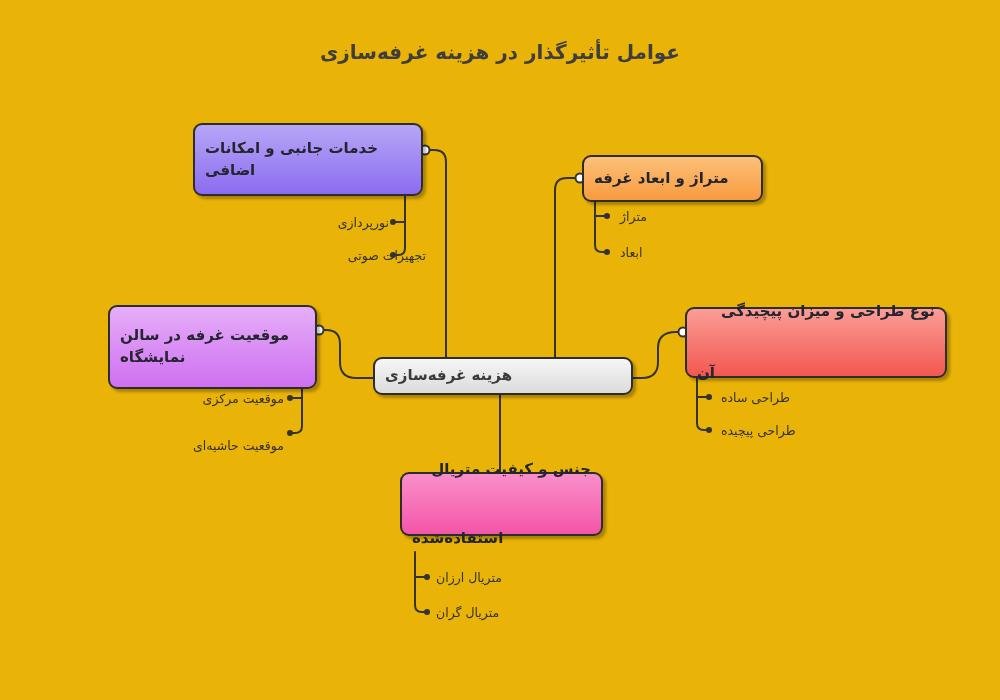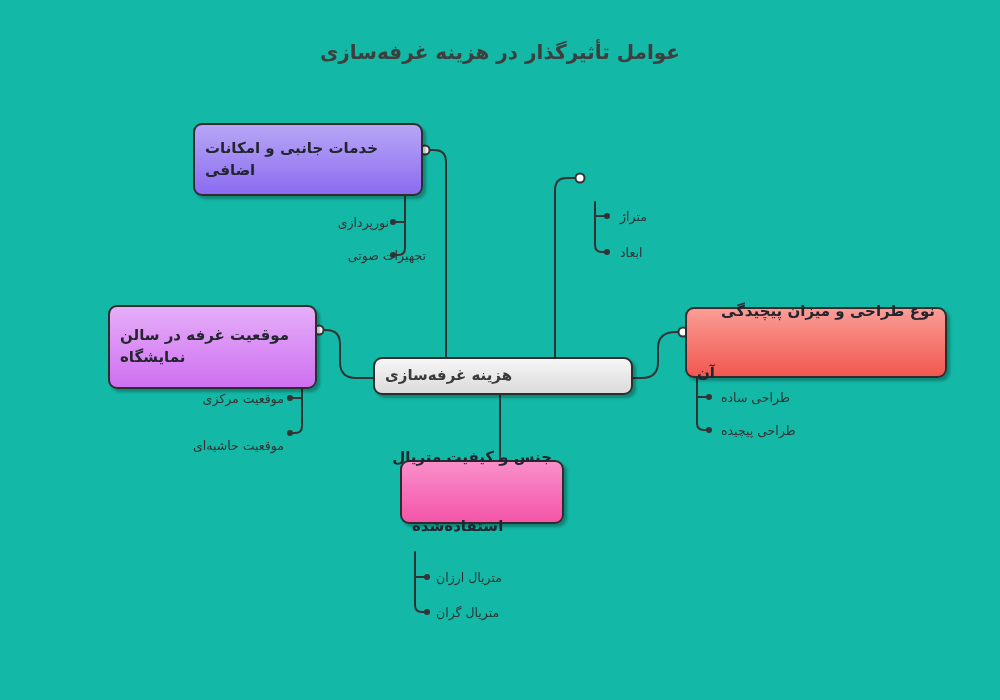--- a/index.html
+++ b/index.html
@@ -1,33 +1,33 @@
 <!DOCTYPE html>
 <html lang="fa"><head>
 <meta charset="utf-8">
 <style>
   html,body{margin:0;padding:0;background:#fff;}
-  .canvas{position:relative;width:1000px;height:700px;background:#14b8a6;overflow:hidden;
+  .canvas{position:relative;width:1000px;height:700px;background:#eab308;overflow:hidden;
           font-family:"DejaVu Sans",sans-serif;}
   .title{position:absolute;top:40px;left:0;width:1000px;text-align:center;
          font-size:20px;font-weight:bold;color:#3e3e3e;}
   svg.wires{position:absolute;left:0;top:0;width:1000px;height:700px;}
   svg.wires path{fill:none;stroke:#333333;stroke-width:2;stroke-linecap:round;}
   svg.wires circle.port{fill:#ffffff;stroke:#333333;stroke-width:2;}
   svg.wires circle.dot{fill:#333333;stroke:none;}
   .node{position:absolute;border:2px solid #2d2d2d;border-radius:9px;box-sizing:border-box;
         box-shadow:3px 3px 3px rgba(0,0,0,0.28);display:flex;flex-direction:column;
         justify-content:center;padding:4px 10px;cursor:pointer;background:#eee;}
   .node .line{font-size:15px;font-weight:bold;color:#23252f;line-height:1.45;
               text-align:left;white-space:nowrap;}
   #node-services{left:193px;top:123px;width:230px;height:73px;}
   #node-area{left:582px;top:155px;width:181px;height:47px;}
   #node-position{left:108px;top:305px;width:209px;height:84px;}
   #node-design{left:685px;top:307px;width:262px;height:71px;}
-  #node-material{left:400px;top:460px;width:164px;height:64px;gap:7px;}
+  #node-material{left:400px;top:472px;width:203px;height:64px;gap:7px;}
   #node-center{left:373px;top:357px;width:260px;height:38px;}
   #node-center .line{color:#3a3a3a;}
   #node-design .l0,#node-material .l0{text-align:right;}
   #node-design .l1,#node-material .l1{text-align:left;margin-top:40px;}
   .leaf{position:absolute;font-size:12.5px;font-weight:normal;color:#333333;
         transform:translateY(-50%);white-space:nowrap;cursor:pointer;}
   #leaf-services-0{right:611px;top:222px;}
   #leaf-services-1{right:574px;top:255px;}
   #leaf-area-0{left:620px;top:216px;}
   #leaf-area-1{left:620px;top:252px;}
@@ -86,20 +86,23 @@
       <circle class="dot" cx="427" cy="612" r="3"></circle>
       <circle class="port" cx="500" cy="486" r="4.5"></circle>
     </g>
   </svg>
 
   <div class="node" id="node-services" style="background: linear-gradient(rgb(183, 166, 246), rgb(139, 108, 240));">
     <div class="line l0" dir="rtl">خدمات جانبی و امکانات</div>
     <div class="line l1" dir="rtl">اضافی</div>
   </div>
 
+  <div class="node" id="node-area" style="background: linear-gradient(rgb(252, 192, 120), rgb(248, 155, 63));">
+    <div class="line l0" dir="rtl">متراژ و ابعاد غرفه</div>
+  </div>
 
   <div class="node" id="node-position" style="background: linear-gradient(rgb(229, 174, 248), rgb(207, 112, 241));">
     <div class="line l0" dir="rtl">موقعیت غرفه در سالن</div>
     <div class="line l1" dir="rtl">نمایشگاه</div>
   </div>
 
   <div class="node" id="node-design" style="background: linear-gradient(rgb(250, 157, 150), rgb(242, 88, 80));">
     <div class="line l0" dir="rtl">نوع طراحی و میزان پیچیدگی</div>
     <div class="line l1" dir="rtl">آن</div>
   </div>

